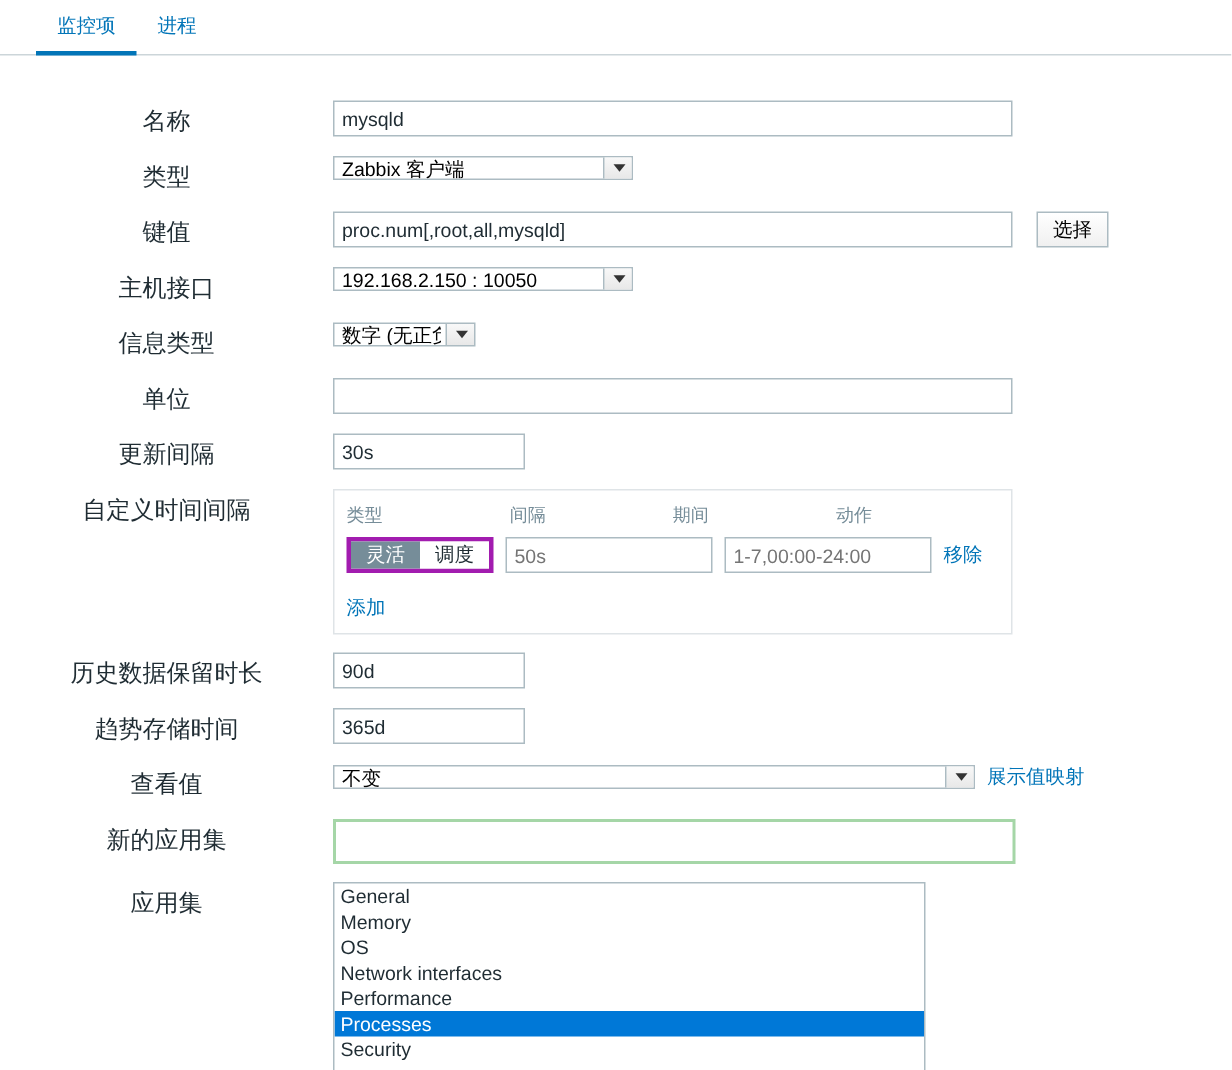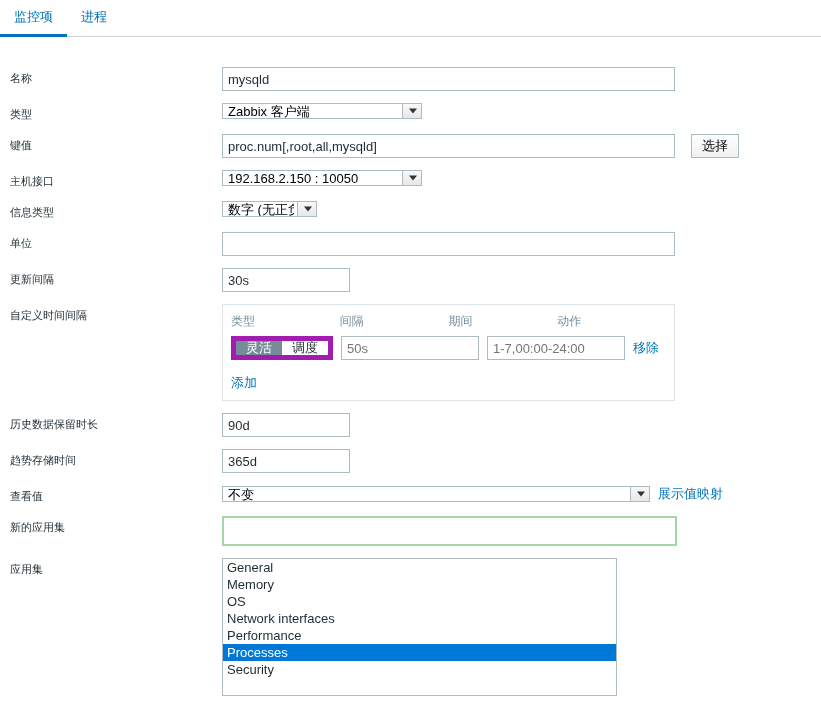--- a/index.html
+++ b/index.html
@@ -1,41 +1,41 @@
 <!DOCTYPE html>
 <html><head>
 <meta charset="utf-8">
 <style>
 * { box-sizing: border-box; margin: 0; padding: 0; }
 body { font-family: Arial, "Microsoft YaHei", sans-serif; font-size: 13px; color: #1f2c33; background: #fff; }
-.tabs { display: flex; border-bottom: 1px solid #ccd5d9; padding-left: 0; }
+.tabs { display: flex; border-bottom: 1px solid #ccd5d9; padding-left: 24px; }
 .tab { padding: 8px 14px; color: #0275b8; cursor: pointer; font-size: 13px; }
 .tab.active { border-bottom: 3px solid #0275b8; margin-bottom: -1px; }
 .form { padding: 30px 10px 20px 10px; }
 .row { display: flex; align-items: flex-start; margin-bottom: 12px; }
-.label { width: 212px; text-align: left; padding-right: 10px; padding-top: 4px; color: #1f2c33; font-size: 11px; }
+.label { width: 212px; text-align: center; padding-right: 10px; padding-top: 4px; color: #1f2c33; font-size: 16px; }
 .field { flex: 0 0 auto; border-radius: 10px; }
 input[type="text"], .text-input { height: 24px; border: 1px solid #acbbc2; padding: 0 5px; font-size: 13px; color: #1f2c33; background: #fff; }
 .w-wide { width: 453px; }
 .w-med { width: 128px; }
 select, .select { height: 16px; border: 1px solid #acbbc2; background: #fff; font-size: 13px; padding: 0 22px 0 5px; appearance: none; position: relative; }
 .select-wrap { position: relative; display: inline-block; }
 .select-wrap::after { content: ""; position: absolute; right: 1px; top: 1px; bottom: 1px; width: 18px; background: linear-gradient(#f8f8f8,#e8e8e8); border-left: 1px solid #acbbc2; pointer-events: none; }
 .select-arrow { position: absolute; right: 5px; top: 50%; transform: translateY(-50%); pointer-events: none; z-index: 2; }
 .select-arrow::before { content: ""; display: block; width: 0; height: 0; border-left: 4px solid transparent; border-right: 4px solid transparent; border-top: 5px solid #333; }
 .btn { height: 24px; border: 1px solid #acbbc2; background: linear-gradient(#fff,#f0f0f0); padding: 0 10px; font-size: 13px; cursor: pointer; margin-left: 16px; }
 .highlight-input { border: 1px solid #0275b8; }
 .green-box { border: 2px solid #a5d6a7; padding: 3px; display: inline-block; }
 .green-box input { border: none; height: 20px; }
 .link { color: #0275b8; cursor: pointer; font-size: 13px; }
 .interval-box { border: 1px solid #dfe4e7; padding: 0; width: 453px; }
 .interval-head { display: flex; padding: 8px 8px 6px 8px; }
 .interval-head .col { flex: 1; color: #768d99; font-size: 12px; }
 .interval-body { display: flex; align-items: center; padding: 0 8px 8px 8px; gap: 8px; }
-.toggle-group { display: inline-flex; border: 5px solid #a21caf; height: 24px; }
+.toggle-group { display: inline-flex; border: 3px solid #a21caf; height: 24px; }
 .toggle-btn { padding: 0 10px; display: flex; align-items: center; font-size: 13px; cursor: pointer; background: #fff; }
 .toggle-btn.active { background: #768d99; color: #fff; }
 .interval-input { width: 138px; height: 24px; border: 1px solid #acbbc2; padding: 0 5px; font-size: 13px; color: #999; }
 .interval-footer { padding: 6px 8px 8px 8px; }
 .listbox { width: 395px; height: 138px; border: 1px solid #acbbc2; overflow-y: scroll; background: #fff; }
 .listbox-item { padding: 1px 4px; font-size: 13px; cursor: pointer; }
 .listbox-item.selected { background: #0078d7; color: #fff; }
 .col-type { flex: 0 0 114px; }
 .col-interval { flex: 0 0 154px; }
 .col-period { flex: 0 0 154px; }

